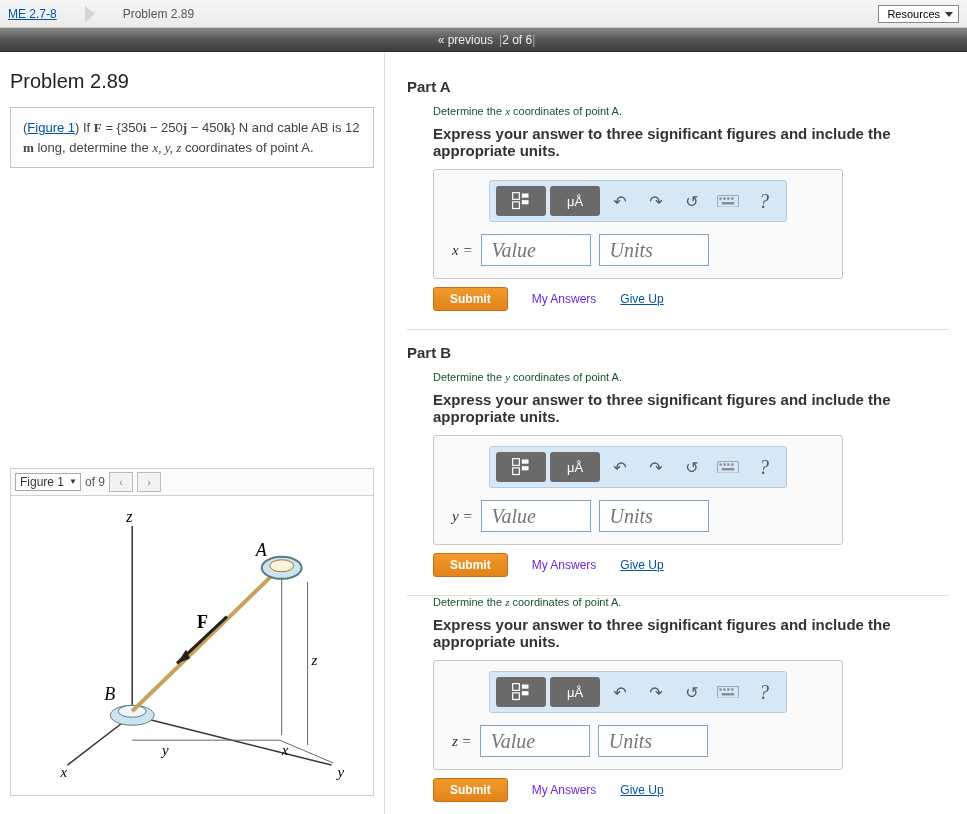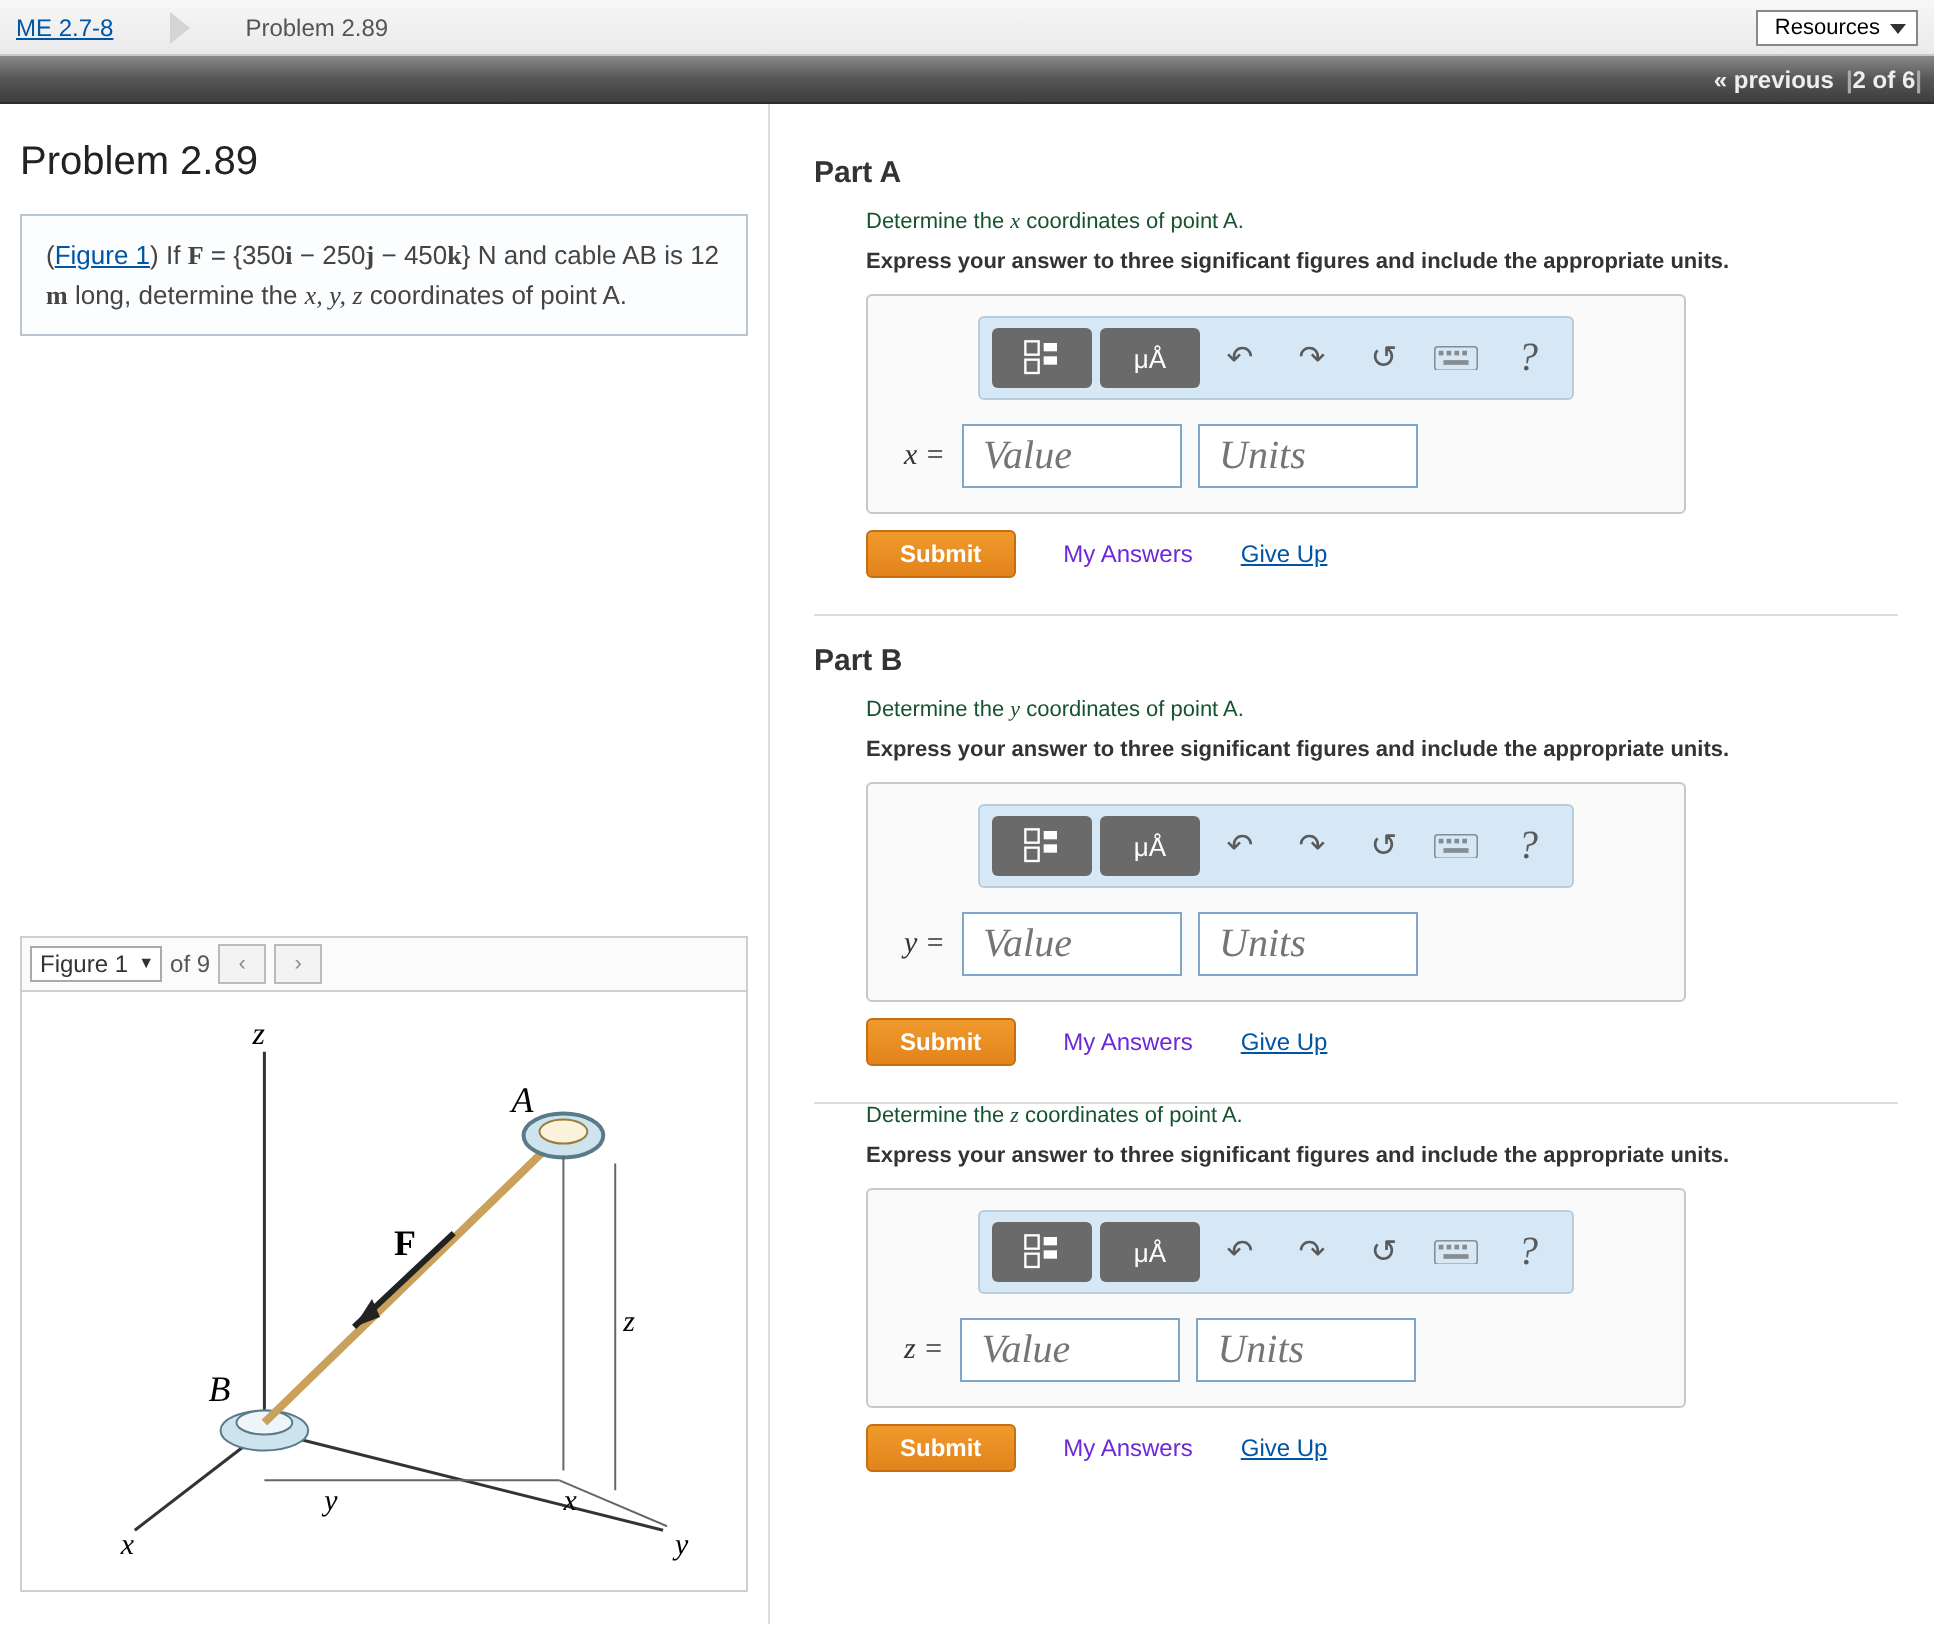--- a/index.html
+++ b/index.html
@@ -34,22 +34,22 @@
     padding:2px 18px 2px 8px; position:relative; cursor:pointer;
   }
   .resources-btn::after{
     content:""; position:absolute; right:5px; top:6px;
     border-left:4px solid transparent; border-right:4px solid transparent;
     border-top:5px solid #333;
   }
   .nav-bar {
     background: linear-gradient(#888888,#565656 50%,#3d3d3d);
     height:24px; color:#eee; font-size:12px;
-    display:flex; justify-content:flex-end; align-items:center;
-    padding:0 6px; border-bottom:1px solid #2c2c2c;font-weight:bold;
+    display:flex; justify-content:center; align-items:center;
+    padding:0 6px; border-bottom:1px solid #2c2c2c;
   }
   .nav-bar a { color:#eee; text-decoration:none; margin:0 6px; }
   .nav-bar .divider { color:#aaa; }
   .main {
     display:flex;
   }
   .left-col {
     width:385px; padding:12px 10px 12px 10px;
     border-right:1px solid #ddd;
     min-height:760px;
@@ -85,21 +85,21 @@
     color:#888; cursor:pointer; font-size:11px;
   }
   .fig-nav-btn:first-of-type{ margin-left:auto;}
   .figure-canvas {
     border:1px solid #cfcfcf; border-top:none; background:#fff;
     height:300px; position:relative; overflow:hidden;
   }
   .part-block { }
   .part-label { font-weight:bold; font-size:15px; margin:14px 0 10px 0; display:block;}
   .part-instruction { margin-left:26px; font-size:11px; color:#14532d; margin-bottom:8px;}
-  .part-bold { margin-left:26px; font-size:11px; font-weight:bold; margin-bottom:10px;}
+  .part-bold { margin-left:26px; font-size:15px; font-weight:bold; margin-bottom:10px;}
   .answer-wrap {
     margin-left:26px; border:1px solid #c8c8c8; border-radius:3px;
     background:#fafafa; padding:10px 12px 12px 12px; width:410px;
   }
   .toolbar {
     background:#d6e8f5; border:1px solid #b7cddc; border-radius:3px;
     padding:5px 6px; display:flex; align-items:center; gap:4px;
     width:max-content; margin:0 auto 12px auto;
   }
   .tb-btn-dark {

